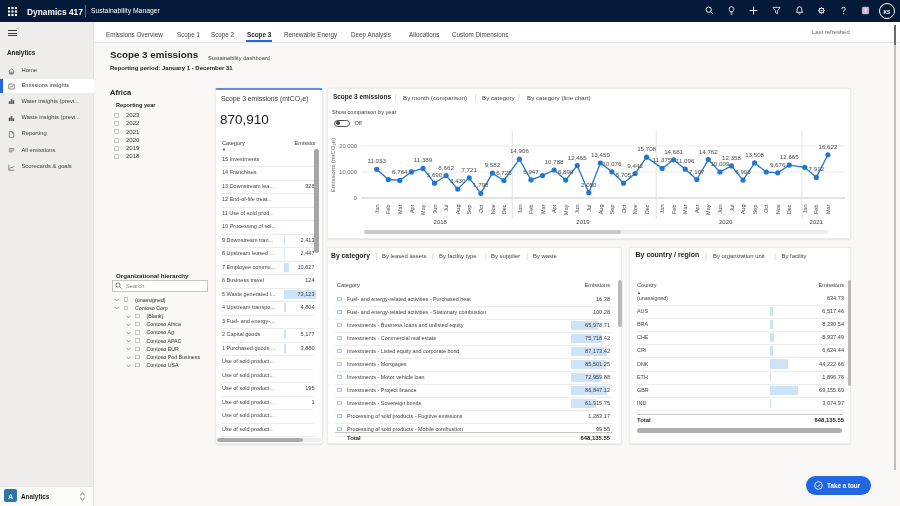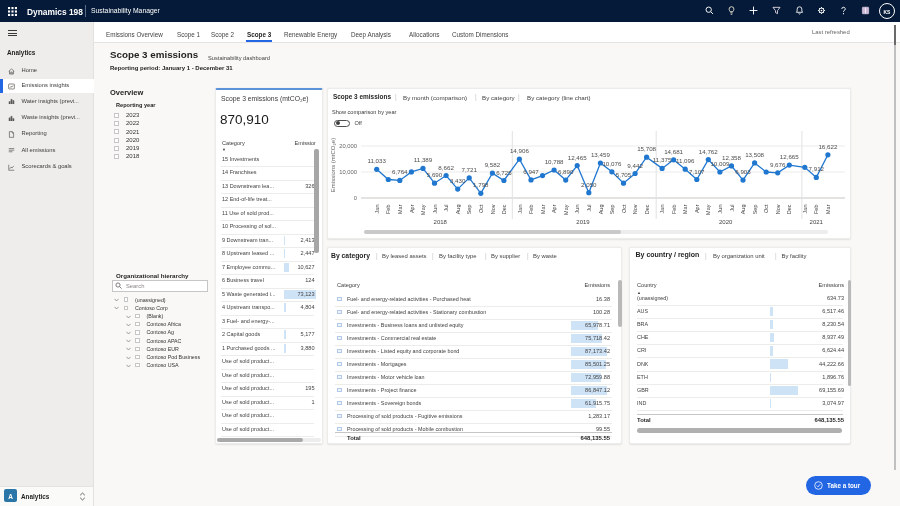--- a/index.html
+++ b/index.html
@@ -15,21 +15,21 @@
         <rect x="4.2" y="0" width="2.6" height="2.6"></rect>
         <rect x="8.4" y="0" width="2.6" height="2.6"></rect>
         <rect x="0" y="4.2" width="2.6" height="2.6"></rect>
         <rect x="4.2" y="4.2" width="2.6" height="2.6"></rect>
         <rect x="8.4" y="4.2" width="2.6" height="2.6"></rect>
         <rect x="0" y="8.4" width="2.6" height="2.6"></rect>
         <rect x="4.2" y="8.4" width="2.6" height="2.6"></rect>
         <rect x="8.4" y="8.4" width="2.6" height="2.6"></rect>
       </g>
   </svg>
-  <div style="position:absolute;left:27px;top:6.5px;font-size:8.4px;font-weight:bold;color:#fff">Dynamics 198</div>
+  <div style="position:absolute;left:27px;top:6.5px;font-size:8.4px;font-weight:bold;color:#fff">Dynamics 417</div>
   <div style="position:absolute;left:85px;top:5px;width:1px;height:12px;background:#5a6b85"></div>
   <div style="position:absolute;left:91px;top:7px;font-size:6.8px;color:#fff">Sustainability Manager</div>
   <svg width="11" height="11" style="position:absolute;left:703.5px;top:5px" viewBox="0 0 14 14">
       <circle cx="6" cy="6" r="3.4" fill="none" stroke="#fff" stroke-width="1.2"></circle>
       <line x1="8.6" y1="8.6" x2="11.5" y2="11.5" stroke="#fff" stroke-width="1.2"></line>
     </svg>
 <svg width="11" height="11" style="position:absolute;left:725.5px;top:5px" viewBox="0 0 14 14">
       <path d="M7 2.2 a3.1 3.1 0 0 1 3.1 3.1 c0 1.6-1.2 2.2-1.4 3.2 h-3.4 c-0.2-1-1.4-1.6-1.4-3.2 A3.1 3.1 0 0 1 7 2.2 Z" fill="none" stroke="#f2ecd8" stroke-width="1.1"></path>
       <line x1="5.6" y1="10" x2="8.4" y2="10" stroke="#f2ecd8" stroke-width="1.1"></line>
       <line x1="6" y1="11.8" x2="8" y2="11.8" stroke="#f2ecd8" stroke-width="1.1"></line>
@@ -117,21 +117,21 @@
 <div style="position:absolute;left:284px;top:30.5px;font-size:6.3px;font-weight:normal;color:#444;white-space:nowrap;">Renewable Energy</div>
 <div style="position:absolute;left:351px;top:30.5px;font-size:6.3px;font-weight:normal;color:#444;white-space:nowrap;">Deep Analysis</div>
 <div style="position:absolute;left:409px;top:30.5px;font-size:6.3px;font-weight:normal;color:#444;white-space:nowrap;">Allocations</div>
 <div style="position:absolute;left:452px;top:30.5px;font-size:6.3px;font-weight:normal;color:#444;white-space:nowrap;">Custom Dimensions</div>
 <div style="position:absolute;left:812px;top:29px;font-size:5.9px;color:#666">Last refreshed</div>
 
 <div style="position:absolute;left:110px;top:48.5px;font-size:9.8px;font-weight:bold;color:#252423">Scope 3 emissions</div>
 <div style="position:absolute;left:208px;top:54.5px;font-size:5.7px;color:#424242">Sustainability dashboard</div>
 <div style="position:absolute;left:110px;top:64.5px;font-size:6px;font-weight:bold;color:#252423">Reporting period: January 1 - December 31</div>
 
-<div style="position:absolute;left:110px;top:87.5px;font-size:7.5px;font-weight:bold;color:#252423">Overview</div>
+<div style="position:absolute;left:110px;top:87.5px;font-size:7.5px;font-weight:bold;color:#252423">Africa</div>
 <div style="position:absolute;left:116px;top:102px;font-size:5.6px;font-weight:bold;color:#252423">Reporting year</div>
 <div style="position:absolute;left:114px;top:112.6px;width:5px;height:5px;border:0.8px solid #c6c6c6;background:#fff"></div>
 <div style="position:absolute;left:126px;top:111.9px;font-size:6.0px;font-weight:normal;color:#333;white-space:nowrap;">2023</div>
 <div style="position:absolute;left:114px;top:120.9px;width:5px;height:5px;border:0.8px solid #c6c6c6;background:#fff"></div>
 <div style="position:absolute;left:126px;top:120.2px;font-size:6.0px;font-weight:normal;color:#333;white-space:nowrap;">2022</div>
 <div style="position:absolute;left:114px;top:129.2px;width:5px;height:5px;border:0.8px solid #c6c6c6;background:#fff"></div>
 <div style="position:absolute;left:126px;top:128.5px;font-size:6.0px;font-weight:normal;color:#333;white-space:nowrap;">2021</div>
 <div style="position:absolute;left:114px;top:137.5px;width:5px;height:5px;border:0.8px solid #c6c6c6;background:#fff"></div>
 <div style="position:absolute;left:126px;top:136.8px;font-size:6.0px;font-weight:normal;color:#333;white-space:nowrap;">2020</div>
 <div style="position:absolute;left:114px;top:145.8px;width:5px;height:5px;border:0.8px solid #c6c6c6;background:#fff"></div>

